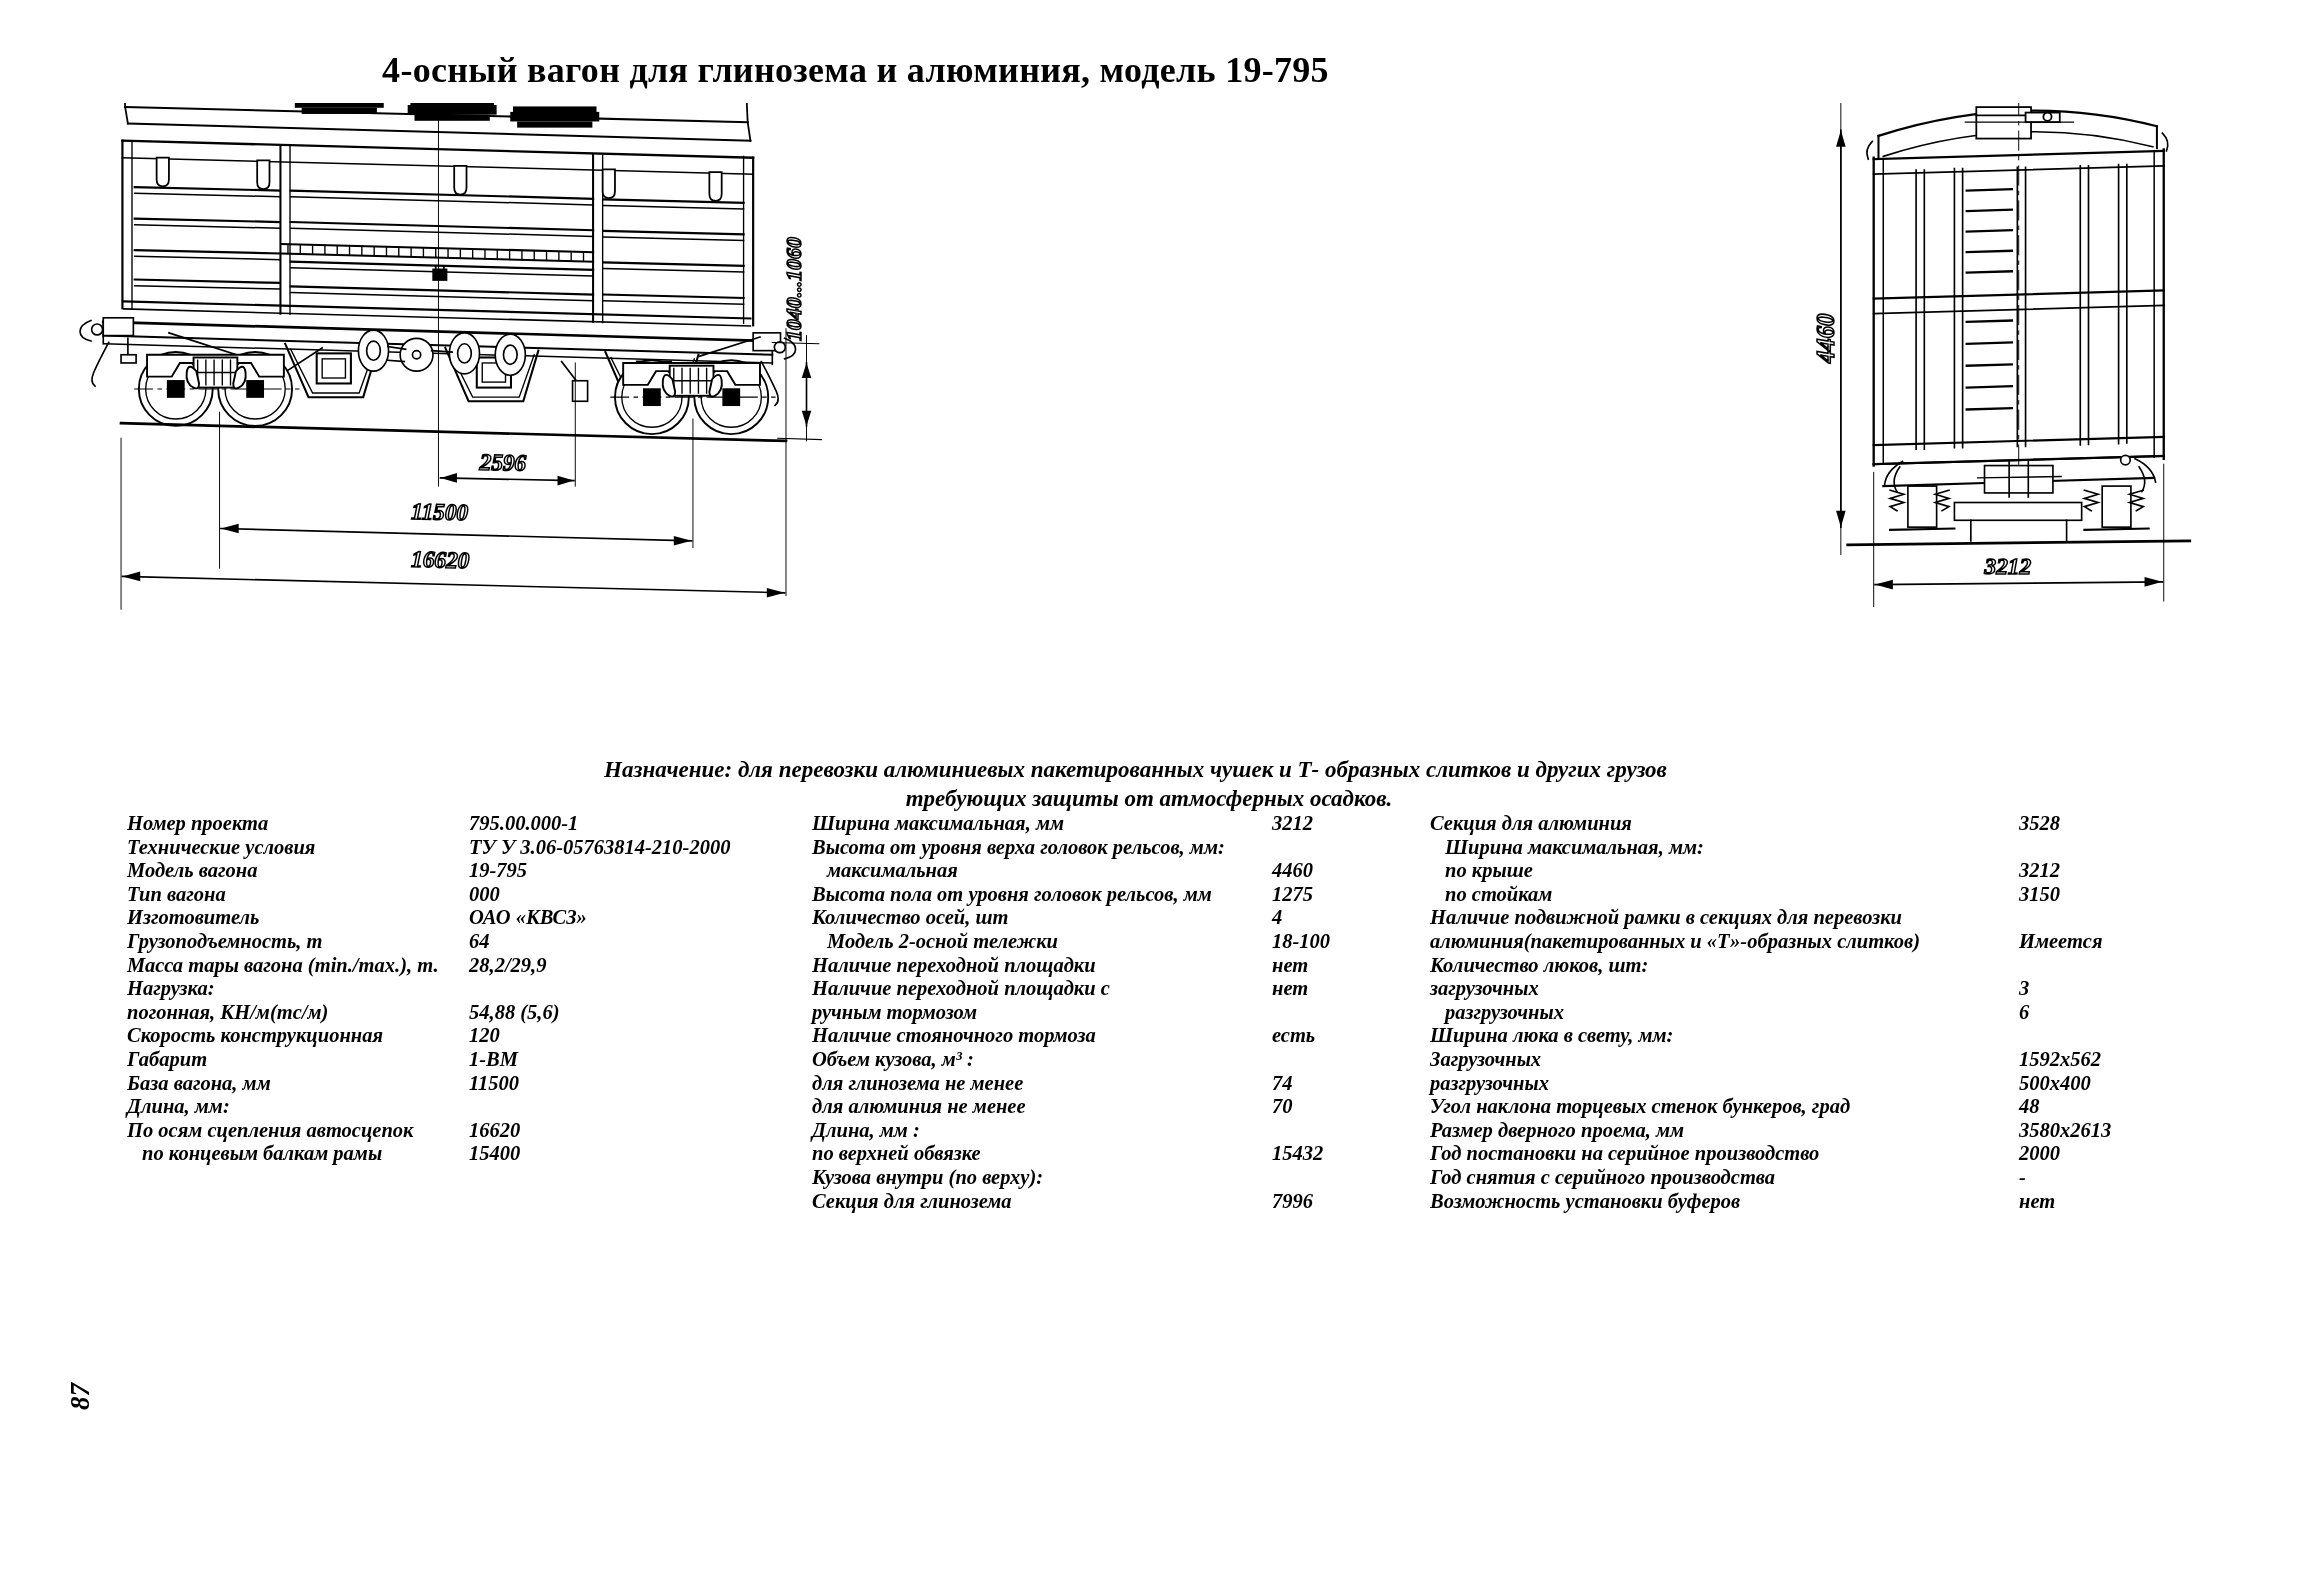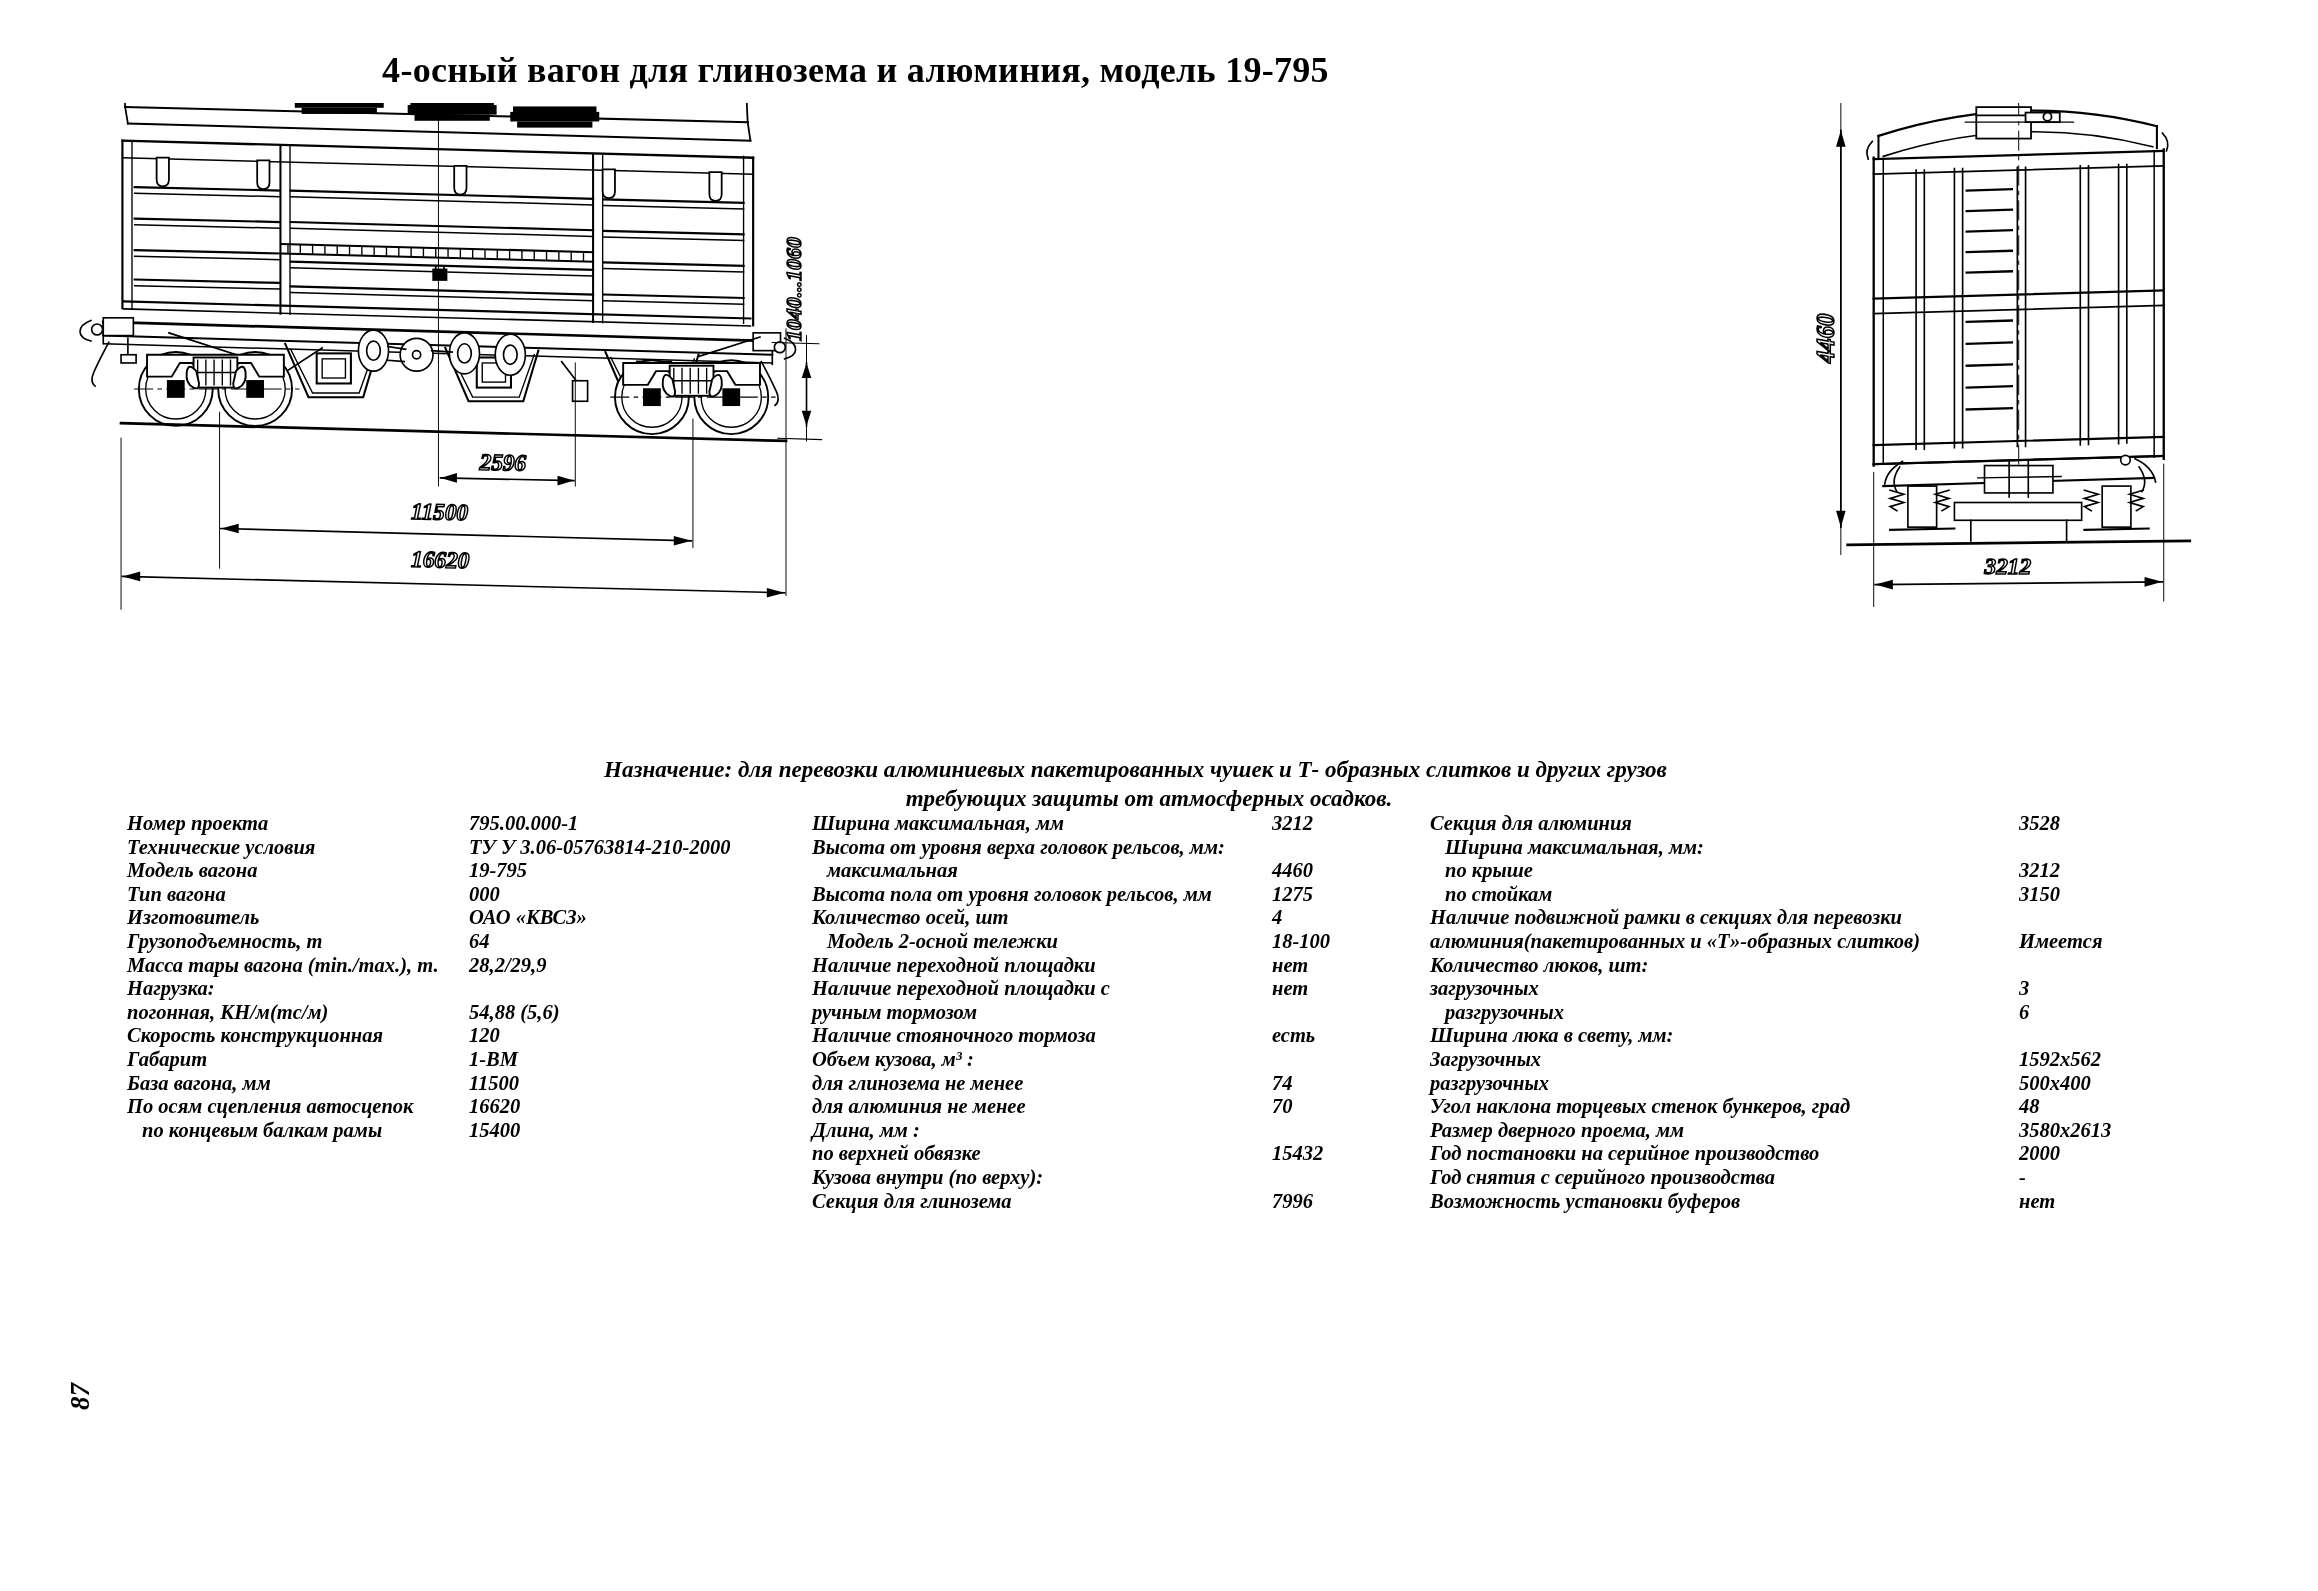--- a/index.html
+++ b/index.html
@@ -492,20 +492,23 @@
       </div>
       <div class="row">
         <span class="lbl">Габарит</span>
         <span class="val">1-ВМ</span>
       </div>
       <div class="row">
         <span class="lbl">База вагона, мм</span>
         <span class="val">11500</span>
       </div>
       <div class="row">
+        <span class="lbl">Длина, мм:</span>
+      </div>
+      <div class="row">
         <span class="lbl">По осям сцепления автосцепок</span>
         <span class="val">16620</span>
       </div>
       <div class="row ind1">
         <span class="lbl">по концевым балкам рамы</span>
         <span class="val">15400</span>
       </div>
     </div>
   <div class="col" id="col2">
       <div class="row">

